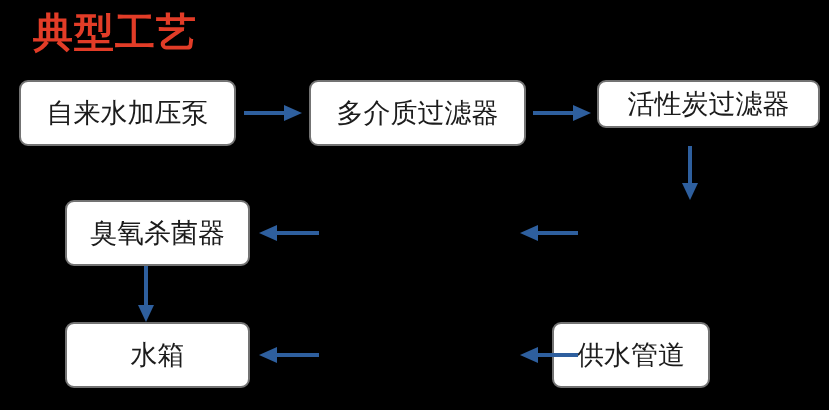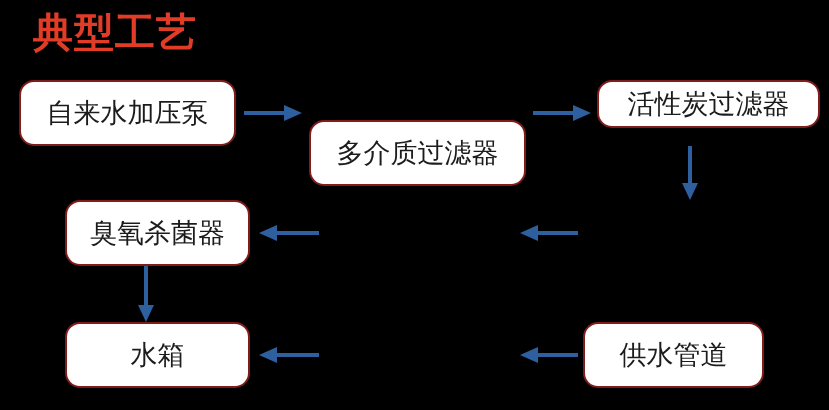--- a/index.html
+++ b/index.html
@@ -27,22 +27,22 @@
     font-weight: bold;
     color: #e23c27;
     letter-spacing: 1px;
     line-height: 54px;
     white-space: nowrap;
     font-family: "Liberation Sans", "DejaVu Sans", sans-serif;
   }
   .node {
     position: absolute;
     box-sizing: border-box;
-    border: 2px solid #7f1d1d;
-    border-radius: 15px;
+    border: 2px solid #737373;
+    border-radius: 9px;
     background: #ffffff;
     display: flex;
     align-items: center;
     justify-content: center;
     color: #1c1c1c;
     font-size: 27px;
     line-height: 1;
     white-space: nowrap;
     font-family: "Liberation Sans", "DejaVu Sans", sans-serif;
   }
@@ -56,40 +56,40 @@
 <body>
 
 <div id="canvas">
 
   <div id="title">典型工艺</div>
 
   <div class="node" style="left:19px;  top:80px;  width:217px; height:66px;">
     <span>自来水加压泵</span>
   </div>
 
-  <div class="node" style="left:309px; top:80px;  width:217px; height:66px;margin-top:40px;">
+  <div class="node" style="left:309px; top:80px;  width:217px; height:66px;">
     <span>多介质过滤器</span>
   </div>
 
   <div class="node" style="left:597px; top:80px;  width:223px; height:48px;">
     <span>活性炭过滤器</span>
   </div>
 
 
 
   <div class="node" style="left:65px;  top:200px; width:185px; height:66px;">
     <span>臭氧杀菌器</span>
   </div>
 
   <div class="node" style="left:65px;  top:322px; width:185px; height:66px;">
     <span>水箱</span>
   </div>
 
 
-  <div class="node" style="left:583px; top:322px; width:181px; height:66px;align-items:center;">
+  <div class="node" style="left:552px; top:322px; width:158px; height:66px;align-items:center;">
     <span>供水管道</span>
   </div>
 
   <div class="arrow" style="left:244px; top:100px;">
     <svg width="60" height="26" viewBox="0 0 60 26">
       <line x1="0" y1="13" x2="44" y2="13" stroke="#2e5f9e" stroke-width="4"></line>
       <polygon points="58,13 40,5 40,21" fill="#2e5f9e"></polygon>
     </svg>
   </div>
 

